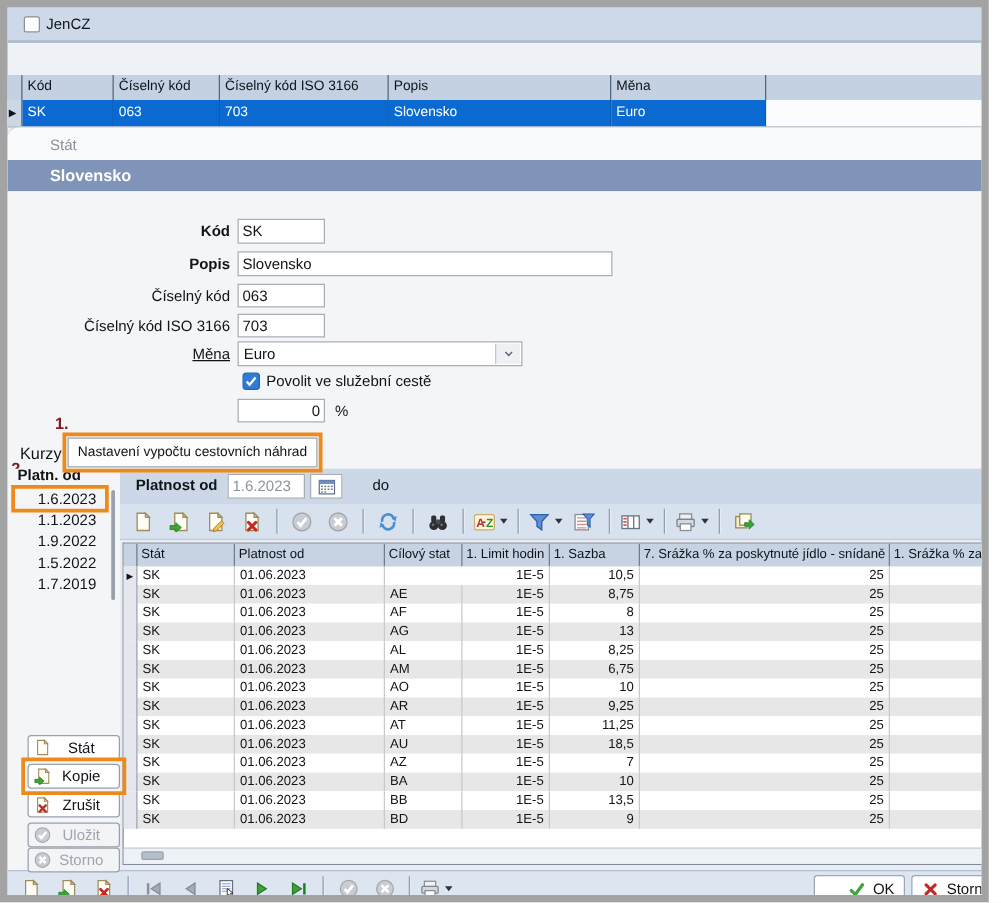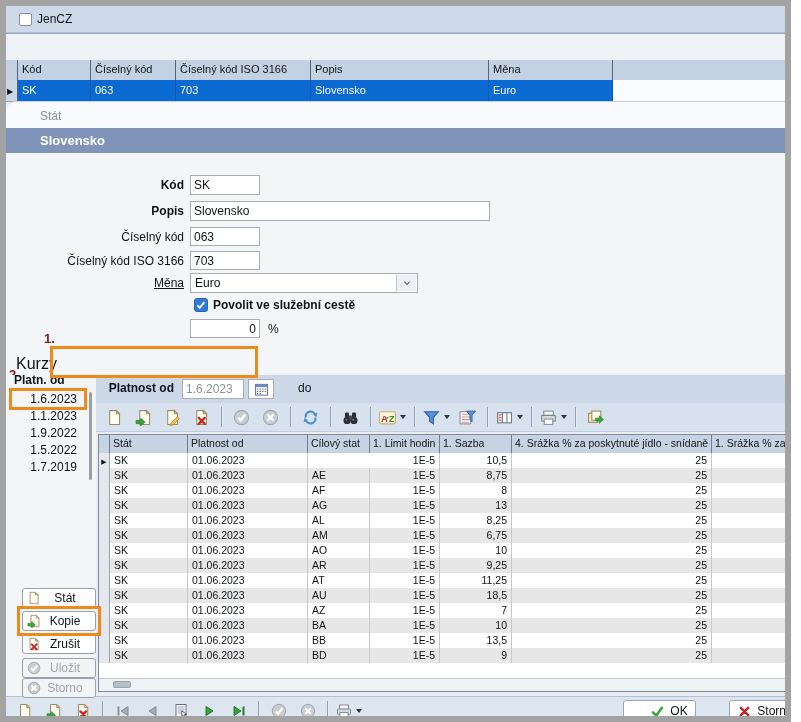--- a/index.html
+++ b/index.html
@@ -39,21 +39,21 @@
   .finput.num{text-align:right;}
   .finput.gray{color:#8d939b;}
   .combo{position:absolute;box-sizing:border-box;height:20px;border:1px solid #a8aeb6;background:#fff;}
   .combo .val{position:absolute;left:4px;top:2px;font-size:12px;}
   .combo .btn{position:absolute;right:1px;top:1px;width:19px;height:16px;background:#eef0f3;border-left:1px solid #c2c8cf;display:flex;align-items:center;justify-content:center;}
   .cbx{position:absolute;width:14px;height:14px;border-radius:3px;background:#2e7cd6;border:1px solid #2365b4;box-sizing:border-box;display:flex;align-items:center;justify-content:center;}
   .unit{position:absolute;font-size:12px;}
   .anno{position:absolute;color:#7c1e1e;font-weight:bold;font-size:13px;}
   .hibox{position:absolute;border:3px solid #ee8a1c;box-sizing:border-box;z-index:6;}
   
-  #kurzyTab{position:absolute;left:10px;top:349px;font-size:16px;}
+  #kurzyTab{position:absolute;left:10px;top:349px;font-size:13px;}
   #nastTab{position:absolute;left:48px;top:344px;width:200px;height:24px;background:#fdfdfd;border:1px solid #9aa3ae;box-sizing:border-box;
            font-size:11px;display:flex;align-items:center;justify-content:center;white-space:nowrap;}
   
   #leftPanel{left:0;top:369px;width:90px;height:321px;background:#f3f5f7;}
   #platnHdr{position:absolute;left:8px;top:367px;font-size:12px;font-weight:bold;}
   #platnUl{position:absolute;left:3px;top:382px;width:76px;border-bottom:1px solid #6b7684;height:0;}
   .dateit{width:76px;height:17px;box-sizing:border-box;font-size:12px;text-align:right;padding-right:8px;line-height:17px;}
   #dateList{position:absolute;left:3px;top:385px;}
   #dateSb{position:absolute;left:83px;top:386px;width:3px;height:88px;background:#99a1ab;border-radius:2px;}
   .lbtn{position:absolute;left:16px;width:74px;height:20px;box-sizing:border-box;background:#ffffff;border:1px solid #97a1ad;border-radius:3px;
@@ -349,29 +349,30 @@
         <svg class="ic" width="12" height="12">
           <use href="#i-chevron-down"></use>
         </svg>
       </div>
   </div>
   <div class="cbx" style="left:188px;top:292px;">
     <svg class="ic" width="12" height="12">
         <use href="#i-cbcheck"></use>
       </svg>
   </div>
-  <div class="abs" style="left:207px;top:292px;font-size:12px;font-weight:bold;">Povolit ve služební cestě</div>
+  <div class="abs" style="left:207px;top:292px;font-size:12px;">Povolit ve služební cestě</div>
   <input class="finput num" style="left: 184px; top: 313px; width: 70px; height: 19px;" readonly="" value="0">
   <div class="unit" style="left:262px;top:316px;">%</div>
 
   <div class="anno" style="left:38px;top:325px;">1.</div>
   <div class="anno" style="left:3px;top:361px;">2.</div>
   <div class="anno" style="left:1px;top:583px;">3.</div>
 
   <div id="kurzyTab">Kurzy</div>
+  <div id="nastTab">Nastavení vypočtu cestovních náhrad</div>
   <div class="hibox" style="left:44px;top:340px;width:208px;height:32px;"></div>
 
   <div class="abs" id="leftPanel"></div>
   <div id="platnHdr">Platn. od</div>
   <div id="platnUl"></div>
   <div id="dateList">
       <div class="dateit">1.6.2023</div>
       <div class="dateit">1.1.2023</div>
       <div class="dateit">1.9.2022</div>
       <div class="dateit">1.5.2022</div>
@@ -478,21 +479,21 @@
   <div class="abs" id="detailBg"></div>
 
   <div class="abs" id="grid">
     <div id="gridHead">
         <div class="lgh" style="width: 11px;"></div>
         <div class="lgh" style="width: 78px;">Stát</div>
         <div class="lgh" style="width: 120px;">Platnost od</div>
         <div class="lgh" style="width: 62px;">Cílový stat</div>
         <div class="lgh" style="width: 70px;">1. Limit hodin</div>
         <div class="lgh" style="width: 72px;">1. Sazba</div>
-        <div class="lgh" style="width: 200px;">4. Srážka % za poskytnuté jídlo - snídaně</div>
+        <div class="lgh" style="width: 200px;">7. Srážka % za poskytnuté jídlo - snídaně</div>
         <div class="lgh last">1. Srážka % za pos</div>
       </div>
     <div id="gridBody">
         <div class="lgr">
           <div class="lgc mk" style="width: 11px;"><span class="mka">▶</span></div>
           <div class="lgc" style="width: 78px;">SK</div>
           <div class="lgc" style="width: 120px;">01.06.2023</div>
           <div class="lgc" style="width: 62px; margin-top: 15px;">AD</div>
           <div class="lgc r" style="width: 70px;">1E-5</div>
           <div class="lgc r" style="width: 72px;">10,5</div>
@@ -692,21 +693,21 @@
         </svg>
       </div>
       <div class="tb-sep"></div>
       <div class="tb-btn">
         <svg class="ic" width="16" height="16">
           <use href="#i-print"></use>
         </svg>
         <span class="dd"></span>
       </div>
     </div>
-  <div class="okbtn" style="left:617px;width:73px;padding-left:20px;">
+  <div class="okbtn" style="left:645px;width:73px;padding-left:20px;">
     <svg class="ic">
         <use href="#i-check-green"></use>
       </svg>
     <span>OK</span>
   </div>
   <div class="okbtn" style="left:723px;width:73px;">
     <svg class="ic">
         <use href="#i-x-red"></use>
       </svg>
     <span>Storno</span>

